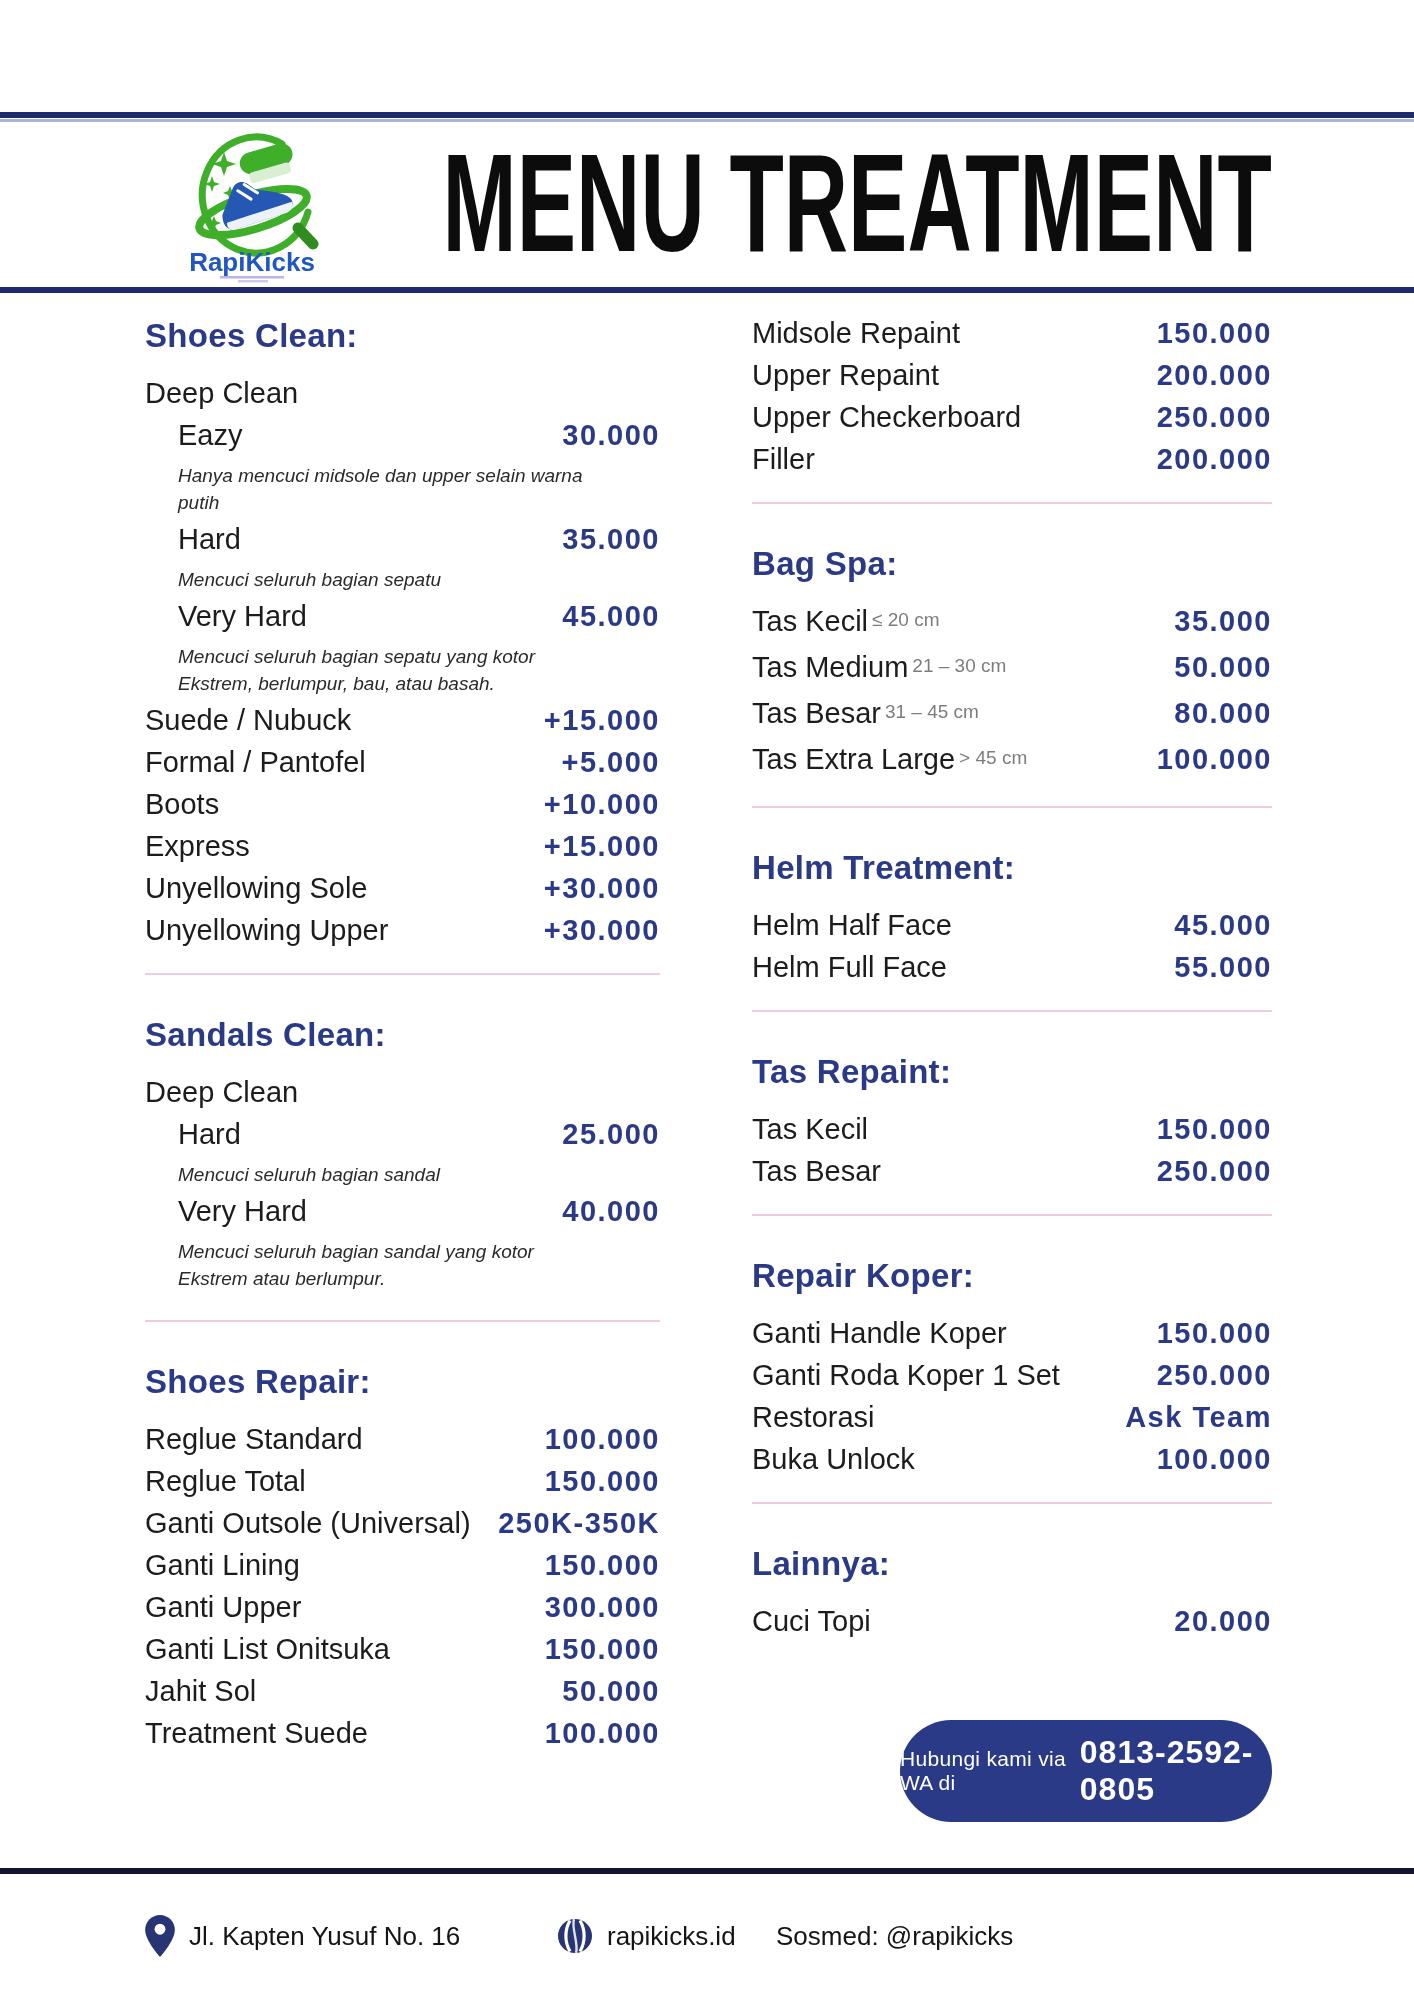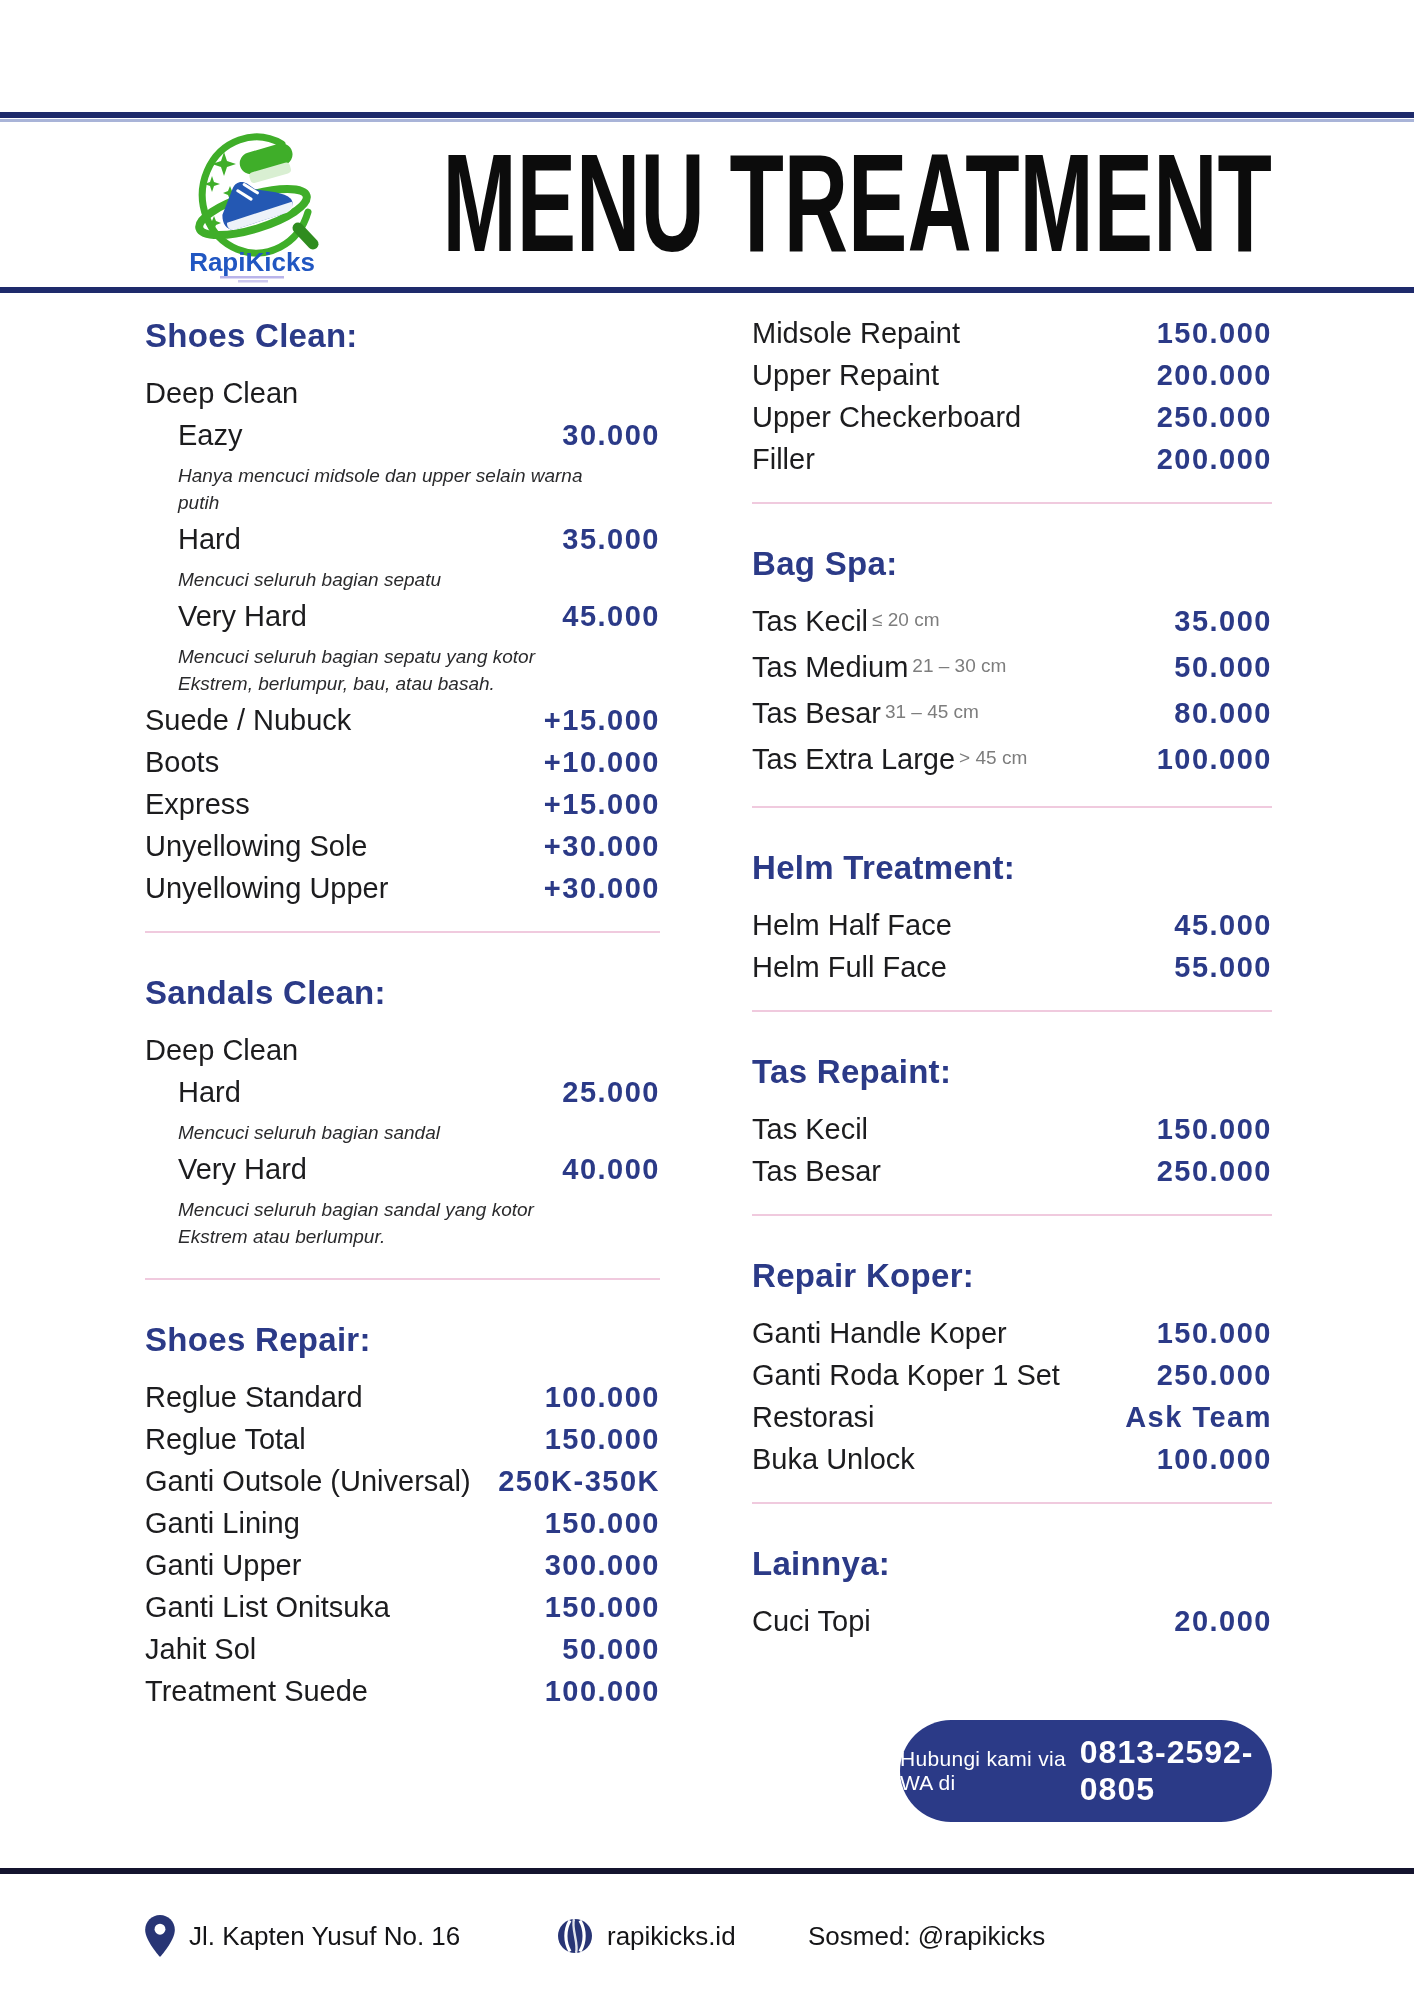--- a/index.html
+++ b/index.html
@@ -46,21 +46,21 @@
     align-items:center;justify-content:center;gap:4px;cursor:pointer;}
   .wa-line1{font-size:21px;letter-spacing:0.3px;}
   .wa-phone{font-size:32px;font-weight:bold;letter-spacing:1px;}
 
   
   .footer-rule{position:absolute;left:0;top:1868px;width:100%;height:6px;background:var(--footer-line);}
   .footer-item{position:absolute;top:1908px;height:56px;display:flex;align-items:center;gap:14px;}
   .footer-item .ftext{font-size:26px;color:#141416;white-space:nowrap;}
   .f-address{left:145px;}
   .f-website{left:557px;}
-  .f-sosmed{left:808px;align-items:center;}
+  .f-sosmed{left:776px;align-items:center;}
   .ficon{flex:none;display:block;}
 </style>
 </head>
 <body>
 
 <div class="page">
 
   <div class="topbar"></div>
   <div class="topbar-light"></div>
   <div class="header-rule"></div>
@@ -117,20 +117,24 @@
         </div>
         <p class="desc">Mencuci seluruh bagian sepatu</p>
         <div class="row indent">
           <span class="label">Very Hard</span>
           <span class="price">45.000</span>
         </div>
         <p class="desc">Mencuci seluruh bagian sepatu yang kotor Ekstrem, berlumpur, bau, atau basah.</p>
         <div class="row">
           <span class="label">Suede / Nubuck</span>
           <span class="price">+15.000</span>
+        </div>
+        <div class="row">
+          <span class="label">Formal / Pantofel</span>
+          <span class="price">+5.000</span>
         </div>
         <div class="row">
           <span class="label">Boots</span>
           <span class="price">+10.000</span>
         </div>
         <div class="row">
           <span class="label">Express</span>
           <span class="price">+15.000</span>
         </div>
         <div class="row">

